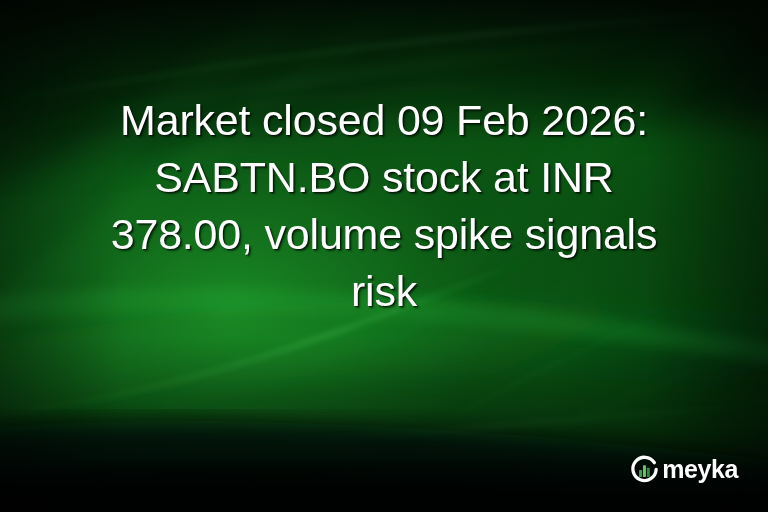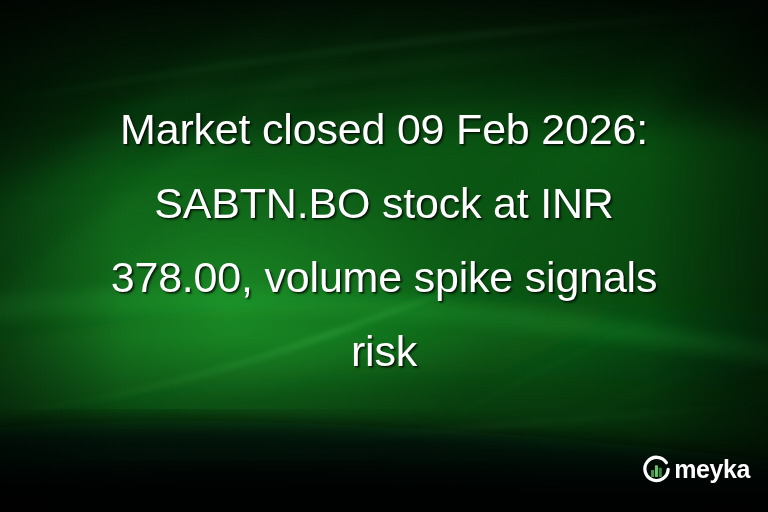--- a/index.html
+++ b/index.html
@@ -39,31 +39,31 @@
 
   
   .headline {
     position:absolute;
     left:0; right:0;
     top:92px;
     padding:0 34px;
     text-align:center;
     color:#ffffff;
     font-size:43px;
-    line-height:74px;
+    line-height:57px;
     font-weight:400;
     letter-spacing:-0.2px;
     text-shadow:2px 2px 2px rgba(0,0,0,0.55), 1px 1px 0 rgba(0,0,0,0.40);
     white-space:pre-line;
   }
 
   
   .logo {
     position:absolute;
-    right:18px;
+    right:30px;
     bottom:26px;
     display:flex;
     align-items:center;
     gap:3px;
     height:34px;
   }
   .logo-mark { width:31px; height:31px; display:block; flex:0 0 auto; }
   .logo-word {
     color:#ffffff;
     font-size:25px;

